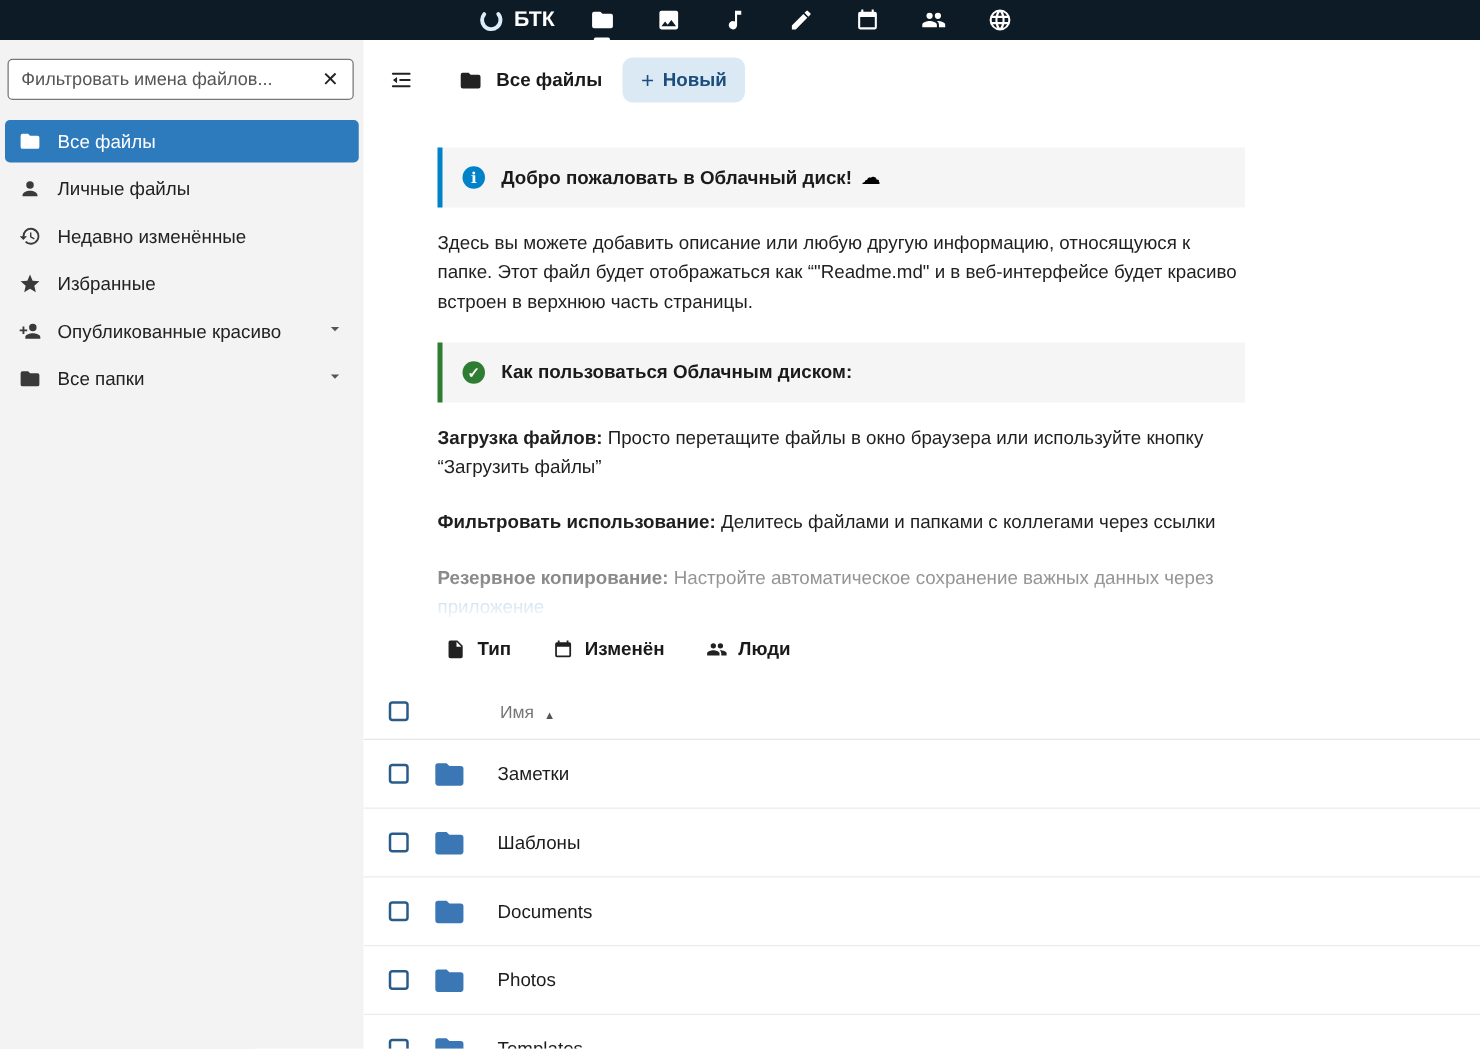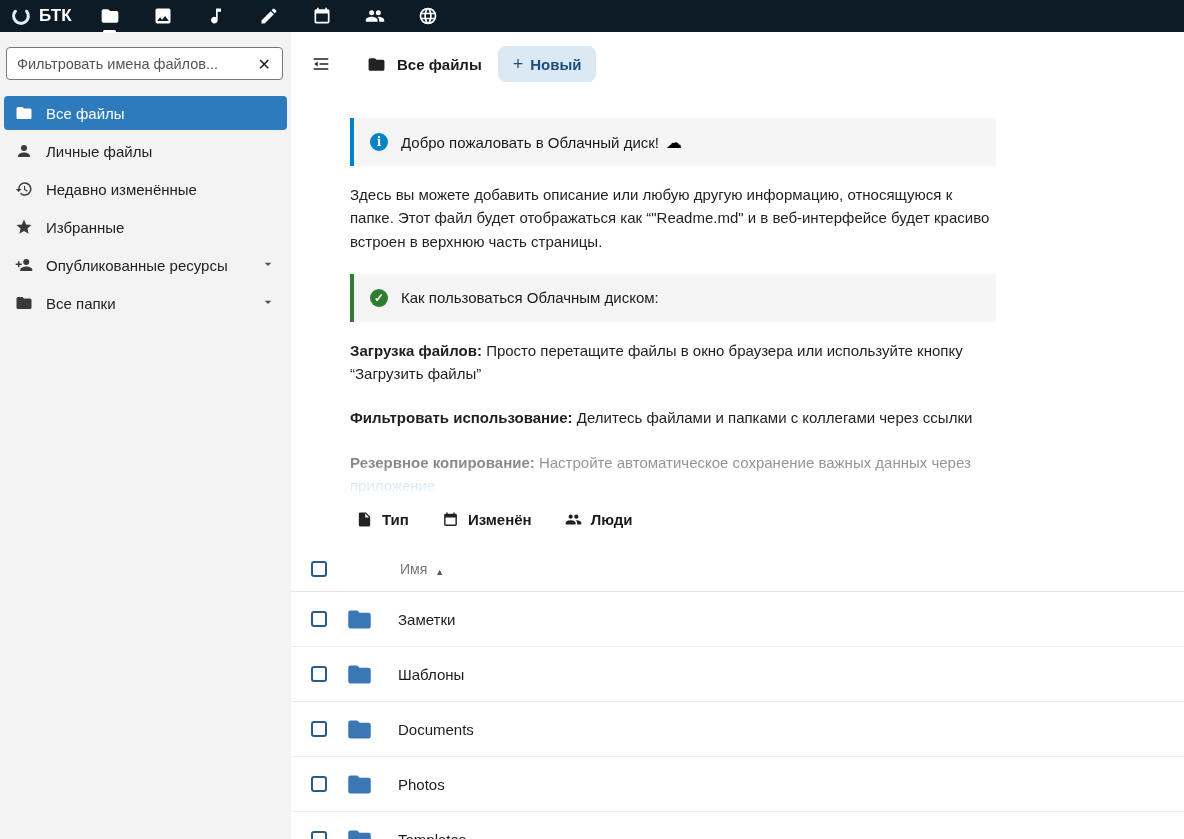--- a/index.html
+++ b/index.html
@@ -5,21 +5,21 @@
   * { margin:0; padding:0; box-sizing:border-box; }
   html,body { width:1184px; height:839px; overflow:hidden;
     font-family:"Liberation Sans", sans-serif; background:#fff; }
   :root{
     --topbar-bg:#0d1b26; --accent:#2d7bbd; --info:#0082c9; --success:#2e7d32;
     --folder:#3b76b5; --newbtn-bg:#dbe9f4; --newbtn-text:#1b4e7e; --checkbox:#2a5c8a;
   }
   .app{display:flex;flex-direction:column;height:100%;}
 
   
-  .topbar{height:32px;background:var(--topbar-bg);display:flex;align-items:center;flex-shrink:0;}
+  .topbar{height:32px;background:var(--topbar-bg);display:flex;align-items:center;flex-shrink:0;justify-content:center;}
   .logo{display:flex;align-items:center;gap:7px;padding:0 10px;color:#fff;font-weight:bold;font-size:17px;cursor:pointer;}
   .logo svg{width:22px;height:22px;}
   .top-apps{display:flex;margin-left:16px;gap:29px;align-items:center;}
   .top-app{width:24px;height:24px;position:relative;display:flex;align-items:center;justify-content:center;cursor:pointer;}
   .top-app svg{width:20px;height:20px;fill:#fff;}
   .top-app.active::after{content:"";position:absolute;bottom:-5px;left:5px;width:13px;height:3px;background:#fff;border-radius:2px;}
 
   
   .body{display:flex;flex:1;min-height:0;}
 
@@ -50,21 +50,21 @@
   .new-btn{margin-left:16px;display:flex;align-items:center;gap:7px;background:var(--newbtn-bg);
     color:var(--newbtn-text);font-weight:bold;font-size:15px;border:none;border-radius:8px;height:36px;
     padding:0 15px;cursor:pointer;font-family:inherit;}
   .new-btn .plus{font-size:18px;font-weight:normal;line-height:1;}
 
   .content{flex:1;min-height:0;padding:30px 0 0 59px;overflow:hidden;display:flex;flex-direction:column;}
   .readme{width:646px;position:relative;}
   .callout{display:flex;align-items:center;gap:13px;background:#f5f5f5;border-left:4px solid var(--info);
     padding:14px 16px;min-height:48px;}
   .callout.success{border-left-color:var(--success);}
-  .callout .ttl{font-weight:normal;font-size:15px;color:#1a1a1a;}
+  .callout .ttl{font-weight:bold;font-size:15px;color:#1a1a1a;}
   .badge{width:18px;height:18px;border-radius:50%;color:#fff;font-size:12px;display:flex;align-items:center;
     justify-content:center;font-weight:bold;flex-shrink:0;font-family:"DejaVu Serif",serif;}
   .info-badge{background:var(--info);}
   .check-badge{background:var(--success);font-family:"Liberation Sans",sans-serif;}
   .cloud{font-size:16px;margin-left:-6px;}
   .body-p{font-size:15px;line-height:1.55;color:#1f1f1f;margin:17px 0 21px;}
   .body-p strong{font-weight:bold;}
   .body-p.faded{margin-bottom:0;}
   .body-p.faded strong{color:#8a8a8a;}
   .body-p.faded span{color:#949494;}
@@ -170,21 +170,21 @@
         <div class="nav-item">
           <svg viewBox="0 0 24 24">
               <path d="M12 17.3l6.2 3.7-1.6-7 5.4-4.7-7.2-.6L12 2 9.2 8.7l-7.2.6 5.4 4.7-1.6 7z"></path>
             </svg>
           <span>Избранные</span>
         </div>
         <div class="nav-item">
           <svg viewBox="0 0 24 24">
               <path d="M15 12a4 4 0 1 0-4-4 4 4 0 0 0 4 4zM6 10V7H4v3H1v2h3v3h2v-3h3v-2H6zm9 4c-2.67 0-8 1.34-8 4v2h16v-2c0-2.66-5.33-4-8-4z"></path>
             </svg>
-          <span>Опубликованные ресурсы</span>
+          <span>Опубликованные красиво</span>
           <span class="chevron">
             <svg viewBox="0 0 24 24">
                 <path d="M7 10l5 5 5-5z"></path>
               </svg>
           </span>
         </div>
         <div class="nav-item">
           <svg viewBox="0 0 24 24">
               <path d="M10 4H4a2 2 0 0 0-2 2v12a2 2 0 0 0 2 2h16a2 2 0 0 0 2-2V8a2 2 0 0 0-2-2h-8l-2-2z"></path>
             </svg>

